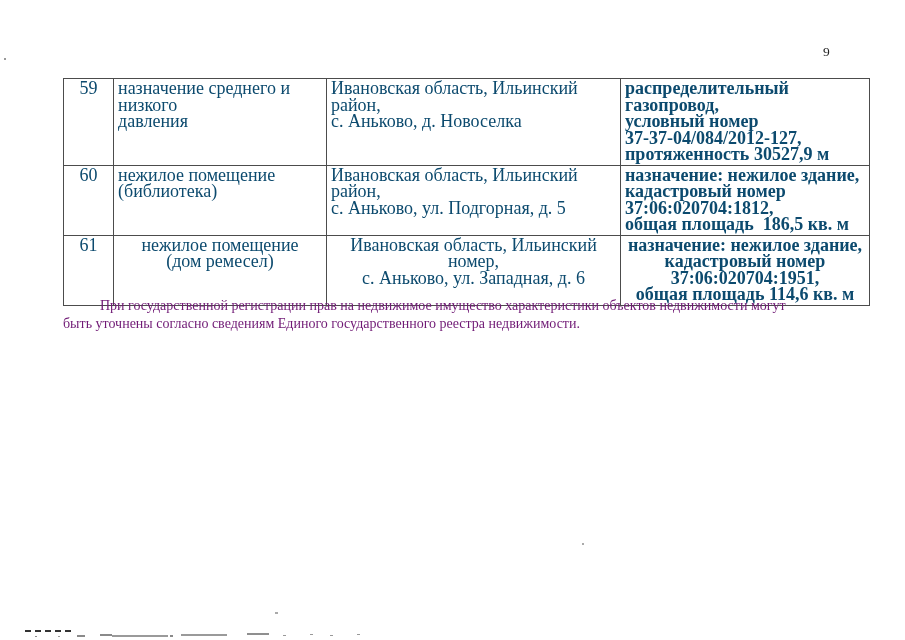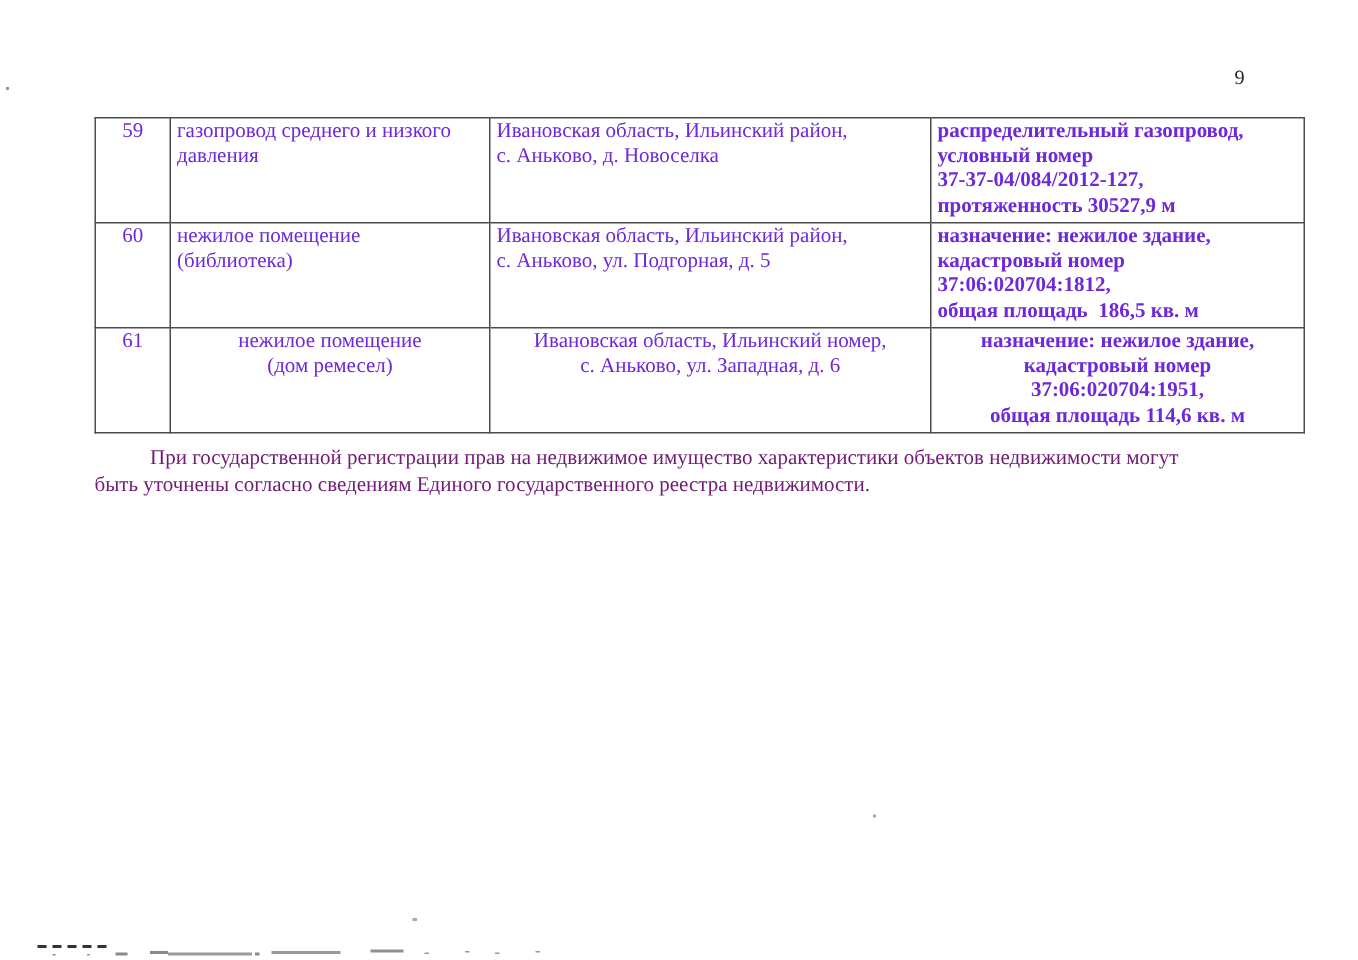--- a/index.html
+++ b/index.html
@@ -23,25 +23,25 @@
     position: absolute;
     left: 63px;
     top: 78px;
     width: 770px;
     border-collapse: collapse;
     table-layout: fixed;
   }
   table.doc-table td {
     border: 1px solid #4c4c4c;
     vertical-align: top;
-    font-size: 14px;
+    font-size: 18px;
     line-height: 16.5px;
     padding: 1px 4px 2px 4px;
     white-space: pre-wrap;
-    color: #6d28d9;
+    color: #0c4a6e;
   }
   td.c-num   { width: 41px;  text-align: center; padding-top: 2px; }
   td.c-name  { width: 204px; }
   td.c-loc   { width: 285px; }
   td.c-char  { width: 240px; font-weight: bold; }
   tr.r-59 td { height: 64px; }
   tr.r-60 td { height: 62px; }
   tr.r-61 td { height: 62px; text-align: center; }
   .bld { font-weight: normal; }
   .note {
@@ -79,21 +79,21 @@
 <body>
 
 <div class="page">
 
   <div class="page-number">9</div>
 
   <table class="doc-table">
     <tbody>
       <tr class="r-59">
         <td class="c-num">59</td>
-        <td class="c-name"><span>газопровод </span><span class="bld">среднего и низкого</span><span>
+        <td class="c-name"><span>назначение </span><span class="bld">среднего и низкого</span><span>
 давления</span></td>
         <td class="c-loc"><span>Ивановская область, Ильинский район,
 с. Аньково, д. Новоселка</span><span class="bld"></span><span></span></td>
         <td class="c-char">распределительный газопровод,
 условный номер
 37-37-04/084/2012-127,
 протяженность 30527,9 м</td>
       </tr>
       <tr class="r-60">
         <td class="c-num">60</td>

